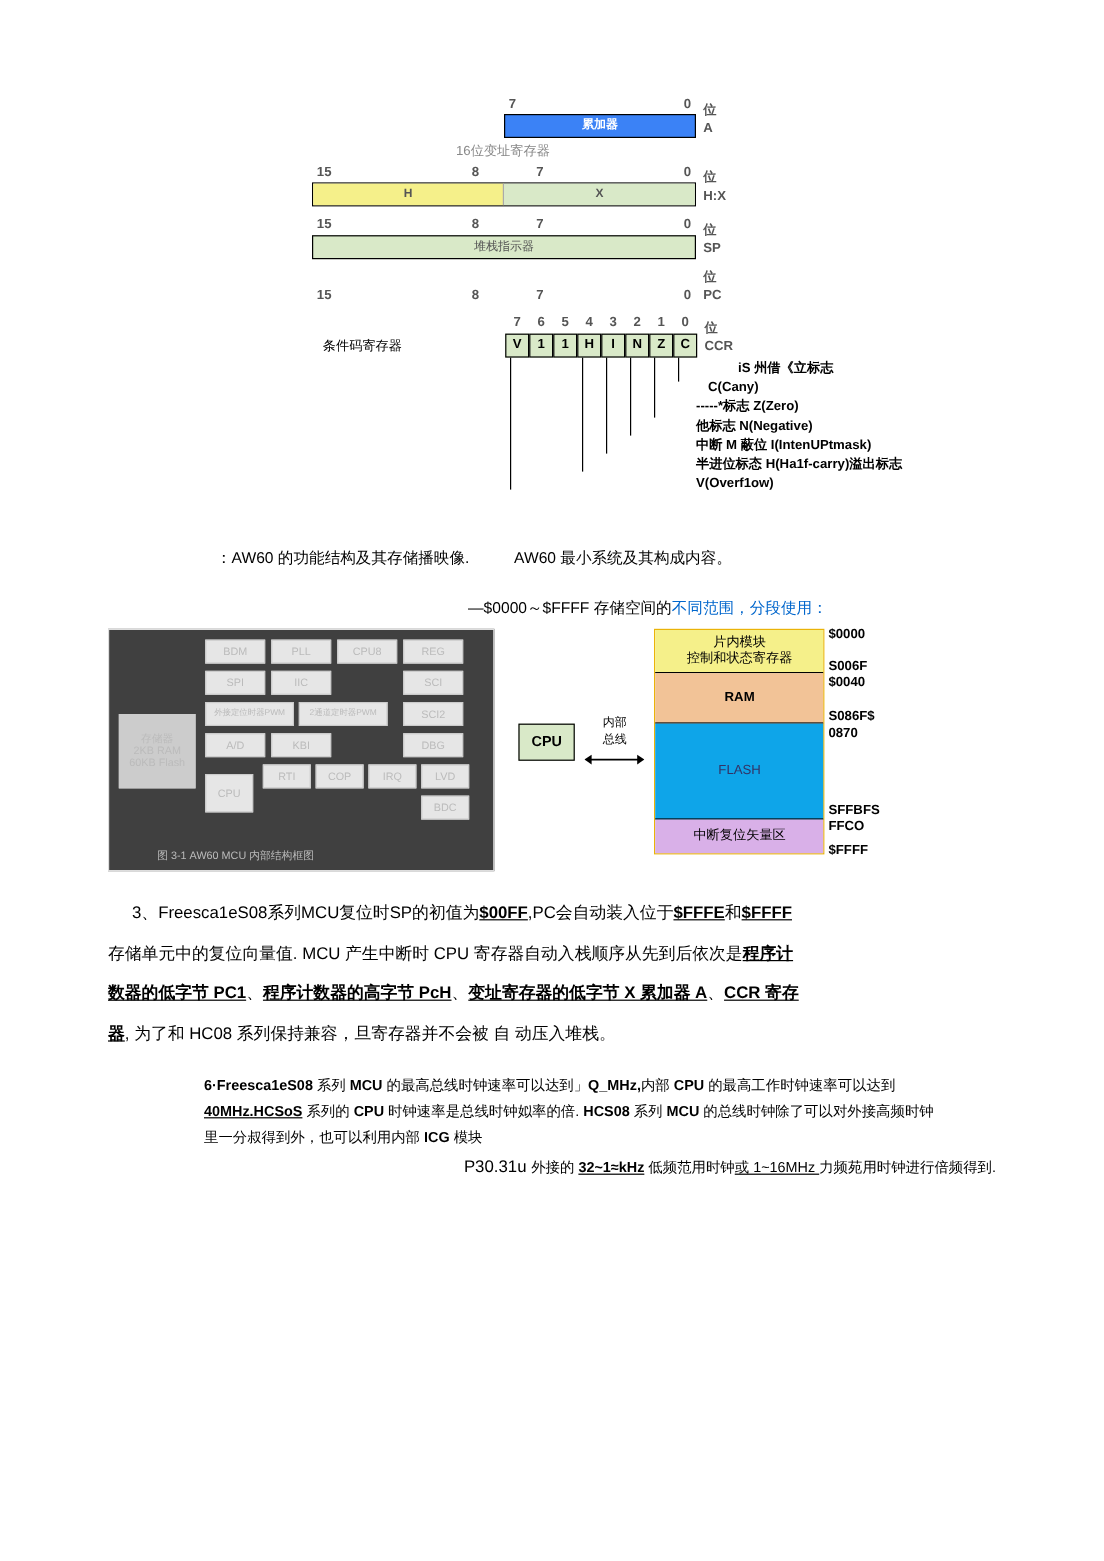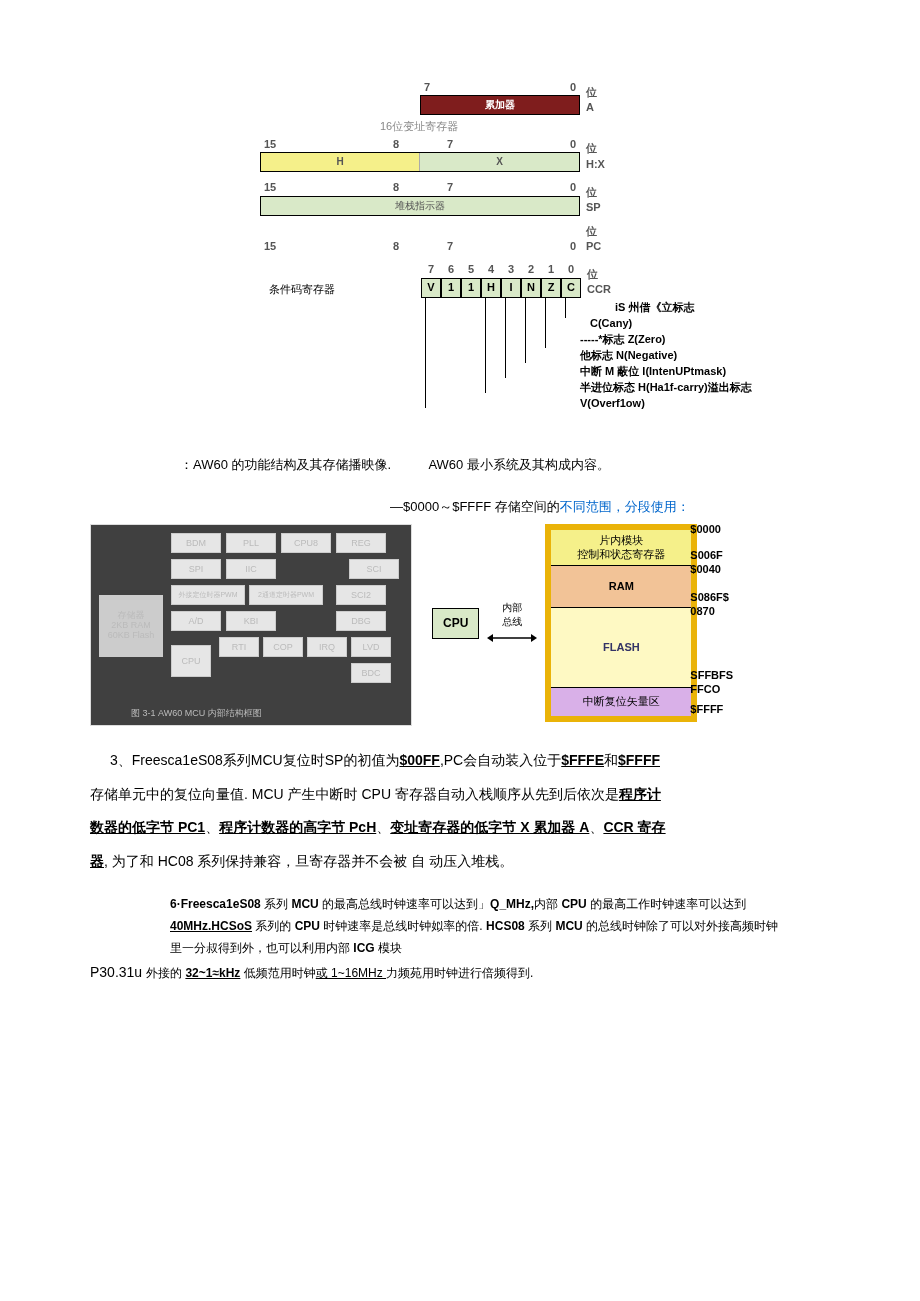--- a/index.html
+++ b/index.html
@@ -99,21 +99,21 @@
     background: #e6e6e6;
     border: 1px solid #ccc;
     font-size: 9px;
     color: #bbb;
     display: flex;
     align-items: center;
     justify-content: center;
   }
   .mem-box {
     width: 140px;
-    border: 6px solid #eab308;
+    border: 1px solid #eab308;
     font-size: 11px;
     color: #000;
     text-align: center;
   }
   .mem-seg {
     border-bottom: 1px solid #000;
     display: flex;
     align-items: center;
     justify-content: center;
     box-sizing: border-box;
@@ -146,21 +146,21 @@
 
   <div class="registers">
 
     <div style="display:flex;align-items:flex-end;">
       <div style="width:160px;"></div>
       <div style="width:160px;">
         <div class="bit-labels" style="justify-content:space-between;padding:0 4px;">
           <span>7</span>
           <span>0</span>
         </div>
-        <div class="reg-bar" style="background:#7f1d1d;">
+        <div class="reg-bar" style="background:#3b82f6;">
           <div class="reg-seg" style="width:100%;color:#fff;font-weight:bold;">累加器</div>
         </div>
       </div>
       <div class="side-lbl">
         <div>位</div>
         <div>A</div>
       </div>
     </div>
 
     <div style="margin:4px 0 2px 120px;font-size:11px;color:#888;">16位变址寄存器</div>
@@ -293,21 +293,21 @@
 2KB RAM
 60KB Flash</div>
 
       <div class="bd-cell" style="left:80px;top:8px;width:48px;height:18px;">BDM</div>
       <div class="bd-cell" style="left:135px;top:8px;width:48px;height:18px;">PLL</div>
       <div class="bd-cell" style="left:190px;top:8px;width:48px;height:18px;">CPU8</div>
       <div class="bd-cell" style="left:245px;top:8px;width:48px;height:18px;">REG</div>
 
       <div class="bd-cell" style="left:80px;top:34px;width:48px;height:18px;">SPI</div>
       <div class="bd-cell" style="left:135px;top:34px;width:48px;height:18px;">IIC</div>
-      <div class="bd-cell" style="left:258px;top:34px;width:48px;height:18px;">SCI</div>
+      <div class="bd-cell" style="left:245px;top:34px;width:48px;height:18px;">SCI</div>
 
       <div class="bd-cell" style="left:80px;top:60px;width:72px;height:18px;font-size:7px;">外接定位时器PWM</div>
       <div class="bd-cell" style="left:158px;top:60px;width:72px;height:18px;font-size:7px;">2通道定时器PWM</div>
       <div class="bd-cell" style="left:245px;top:60px;width:48px;height:18px;">SCI2</div>
 
       <div class="bd-cell" style="left:80px;top:86px;width:48px;height:18px;">A/D</div>
       <div class="bd-cell" style="left:135px;top:86px;width:48px;height:18px;">KBI</div>
       <div class="bd-cell" style="left:245px;top:86px;width:48px;height:18px;">DBG</div>
 
       <div class="bd-cell" style="left:80px;top:120px;width:38px;height:30px;">CPU</div>
@@ -331,21 +331,21 @@
           <polygon points="0,7 6,3 6,11" fill="#000"></polygon>
           <polygon points="50,7 44,3 44,11" fill="#000"></polygon>
         </svg>
       </div>
 
       <div style="position:relative;">
         <div class="mem-box">
           <div class="mem-seg" style="height:36px;background:#f5f08a;white-space:pre-line;line-height:1.2;">片内模块
 控制和状态寄存器</div>
           <div class="mem-seg" style="height:42px;background:#f2c397;font-weight:bold;">RAM</div>
-          <div class="mem-seg" style="height:80px;background:#fef9c3;font-weight:bold;color:#336;">FLASH</div>
+          <div class="mem-seg" style="height:80px;background:#0ea5e9;font-weight:normal;color:#336;">FLASH</div>
           <div class="mem-seg" style="height:28px;background:#d9b0e8;border-bottom:none;">中断复位矢量区</div>
         </div>
         <div class="mem-addr" style="left:145px;top:-2px;">$0000</div>
         <div class="mem-addr" style="left:145px;top:24px;">S006F</div>
         <div class="mem-addr" style="left:145px;top:38px;">$0040</div>
         <div class="mem-addr" style="left:145px;top:66px;">S086F$</div>
         <div class="mem-addr" style="left:145px;top:80px;">0870</div>
         <div class="mem-addr" style="left:145px;top:144px;">SFFBFS</div>
         <div class="mem-addr" style="left:145px;top:158px;">FFCO</div>
         <div class="mem-addr" style="left:145px;top:178px;">$FFFF</div>
@@ -364,17 +364,17 @@
   </div>
 
   <div class="small-text">
     <span class="b">6·Freesca1eS08</span><span> 系列 </span><span class="b">MCU</span><span> 的最高总线时钟速率可以达到」</span><span class="b">Q_MHz,</span><span>内部 </span><span class="b">CPU</span><span> 的最高工作时钟速率可以达到</span>
     <br>
     <span class="b u">40MHz.HCSoS</span><span> 系列的 </span><span class="b">CPU</span><span> 时钟速率是总线时钟姒率的倍. </span><span class="b">HCS08</span><span> 系列 </span><span class="b">MCU</span><span> 的总线时钟除了可以对外接高频时钟</span>
     <br>
     <span>里一分叔得到外，也可以利用内部 </span><span class="b">ICG</span><span> 模块</span>
   </div>
 
-  <div style="font-size:14px;margin-top:4px;">
+  <div style="font-size:14px;margin-top:4px;text-align:right;">
     <span>P30.31u </span><span style="font-size:12px;">外接的 </span><span class="b u" style="font-size:12px;">32~1≈kHz</span><span style="font-size:12px;"> 低频范用时钟</span><span class="u" style="font-size:12px;">或 1~16MHz </span><span style="font-size:12px;">力频苑用时钟进行倍频得到.</span>
   </div>
 
 </div>
 
 </body></html>

